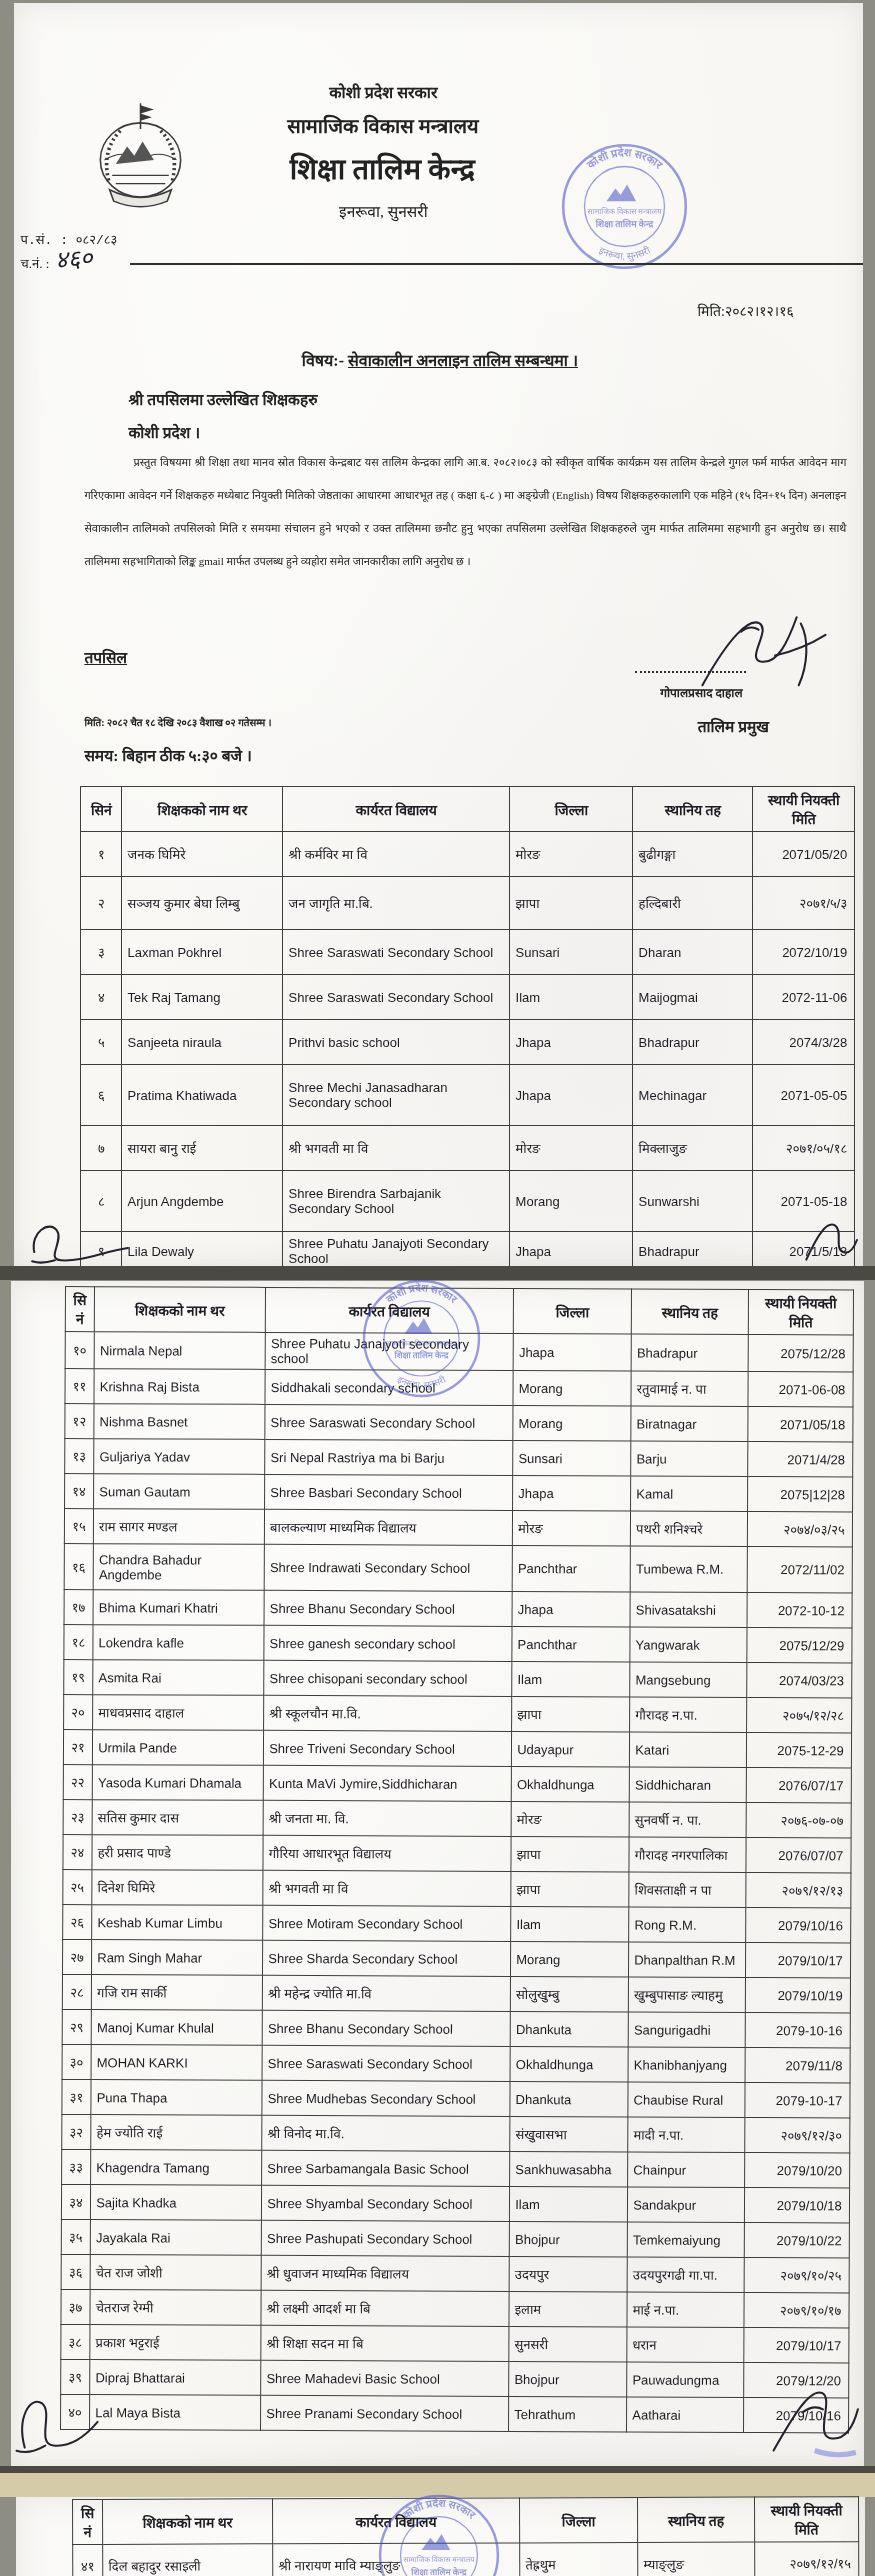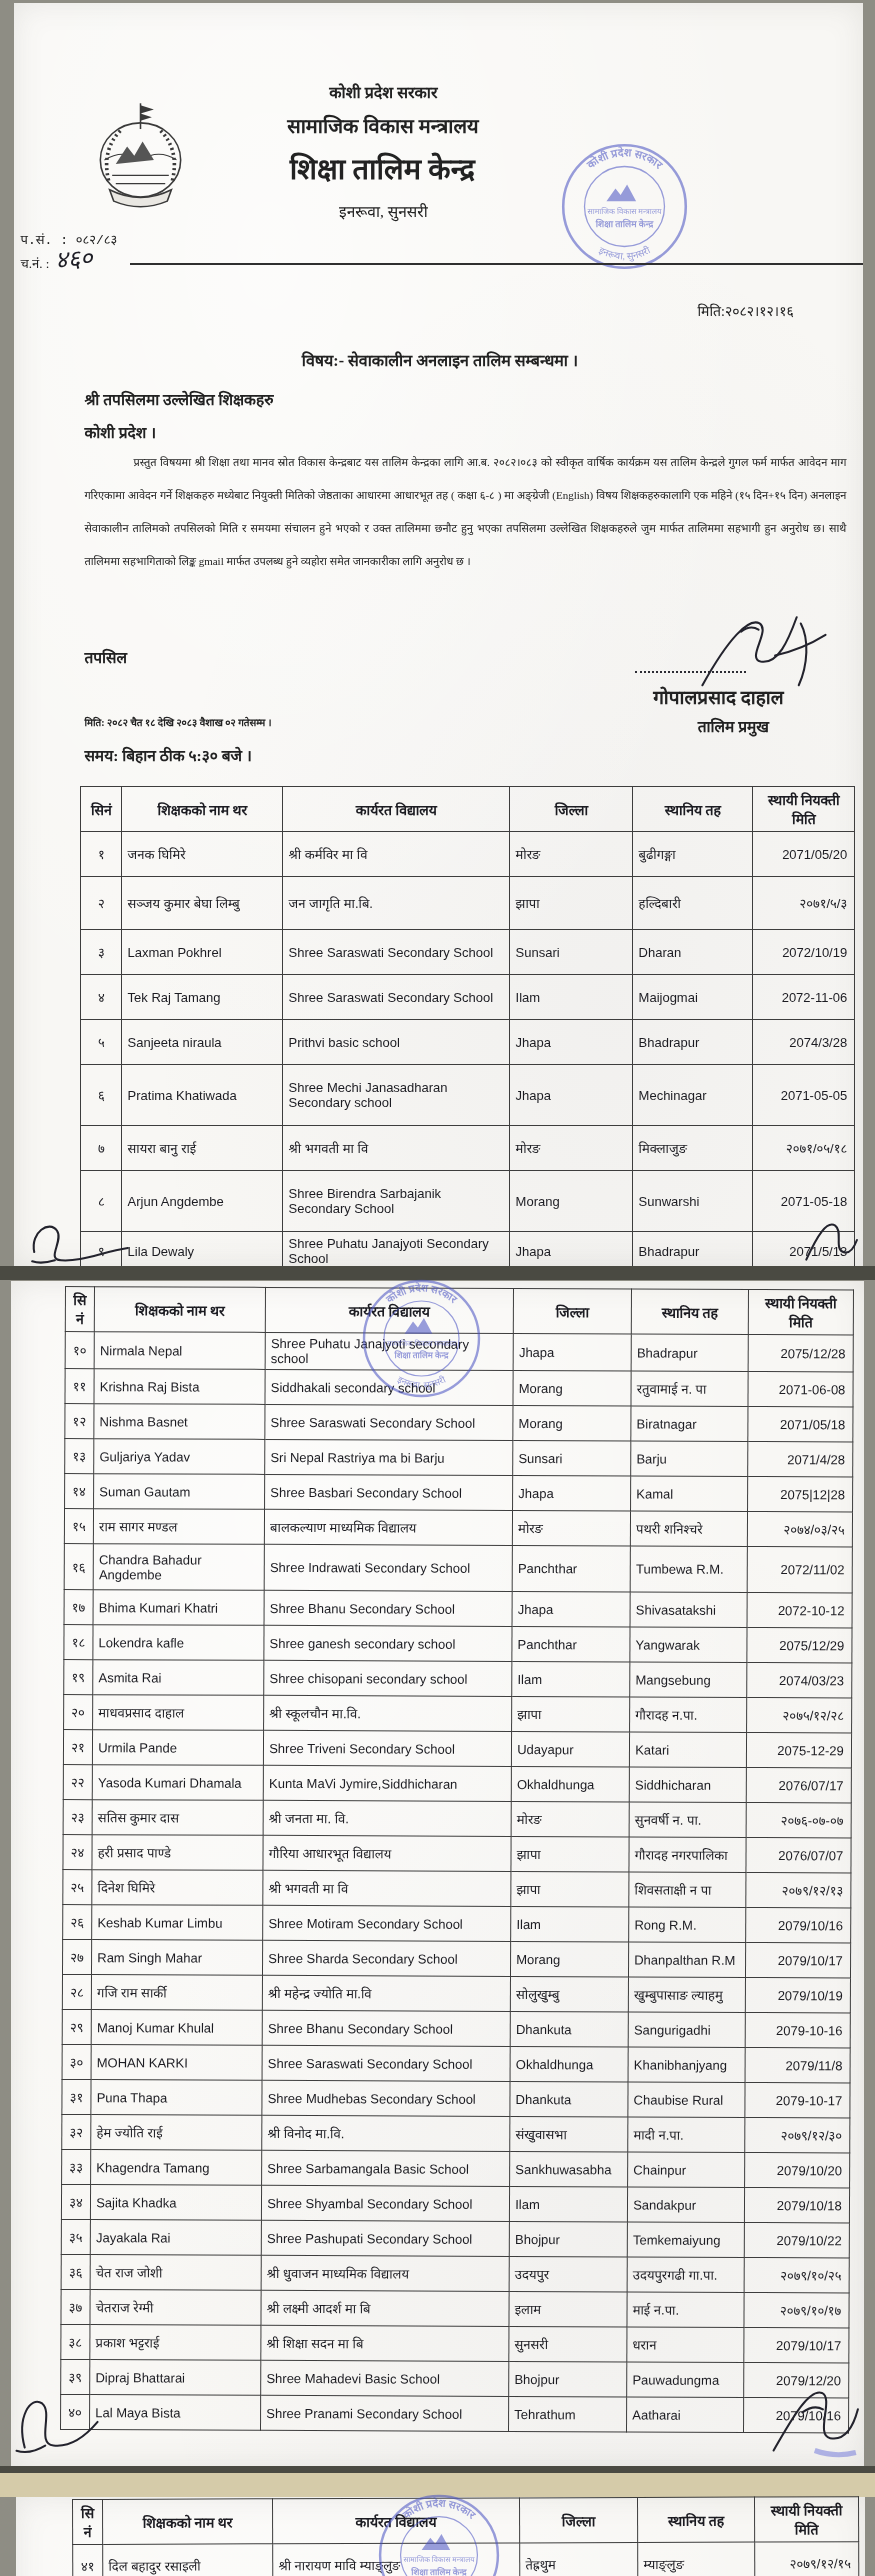--- a/index.html
+++ b/index.html
@@ -6,34 +6,34 @@
   #canvas{position:relative;width:876px;height:3614px;background:#8e8d84;overflow:hidden;
           font-family:"Liberation Serif","DejaVu Serif",serif;color:#222;}
   .page{position:absolute;background:#f8f7f4;
         background-image:radial-gradient(ellipse at 30% 20%, rgba(255,255,255,.6), rgba(0,0,0,0) 60%),
                          radial-gradient(ellipse at 70% 80%, rgba(120,120,140,.05), rgba(0,0,0,0) 55%);
         box-shadow:inset 0 0 31px rgba(90,90,80,.12);}
   .abs{position:absolute;}
   .center{text-align:center;}
   .dev{font-family:"Liberation Serif","DejaVu Serif",serif;}
   .b{font-weight:bold;}
-  .u{}
+  .u{text-decoration:underline;}
 
   
   .lh-govt{left:222px;top:78px;width:294px;font-size:16px;font-weight:bold;}
   .lh-min{left:196px;top:109px;width:345px;font-size:20px;font-weight:bold;}
   .lh-off{left:185px;top:145px;width:366px;font-size:29px;font-weight:bold;}
   .lh-addr{left:222px;top:197px;width:294px;font-size:15.5px;}
   .refline{font-size:13px;}
   .hand{font-family:"Liberation Serif",serif;font-style:italic;font-size:24px;color:#1d1d25;transform:rotate(-4deg);}
   .rule{height:1.5px;background:#2f2f2f;}
 
   
   .dateline{font-size:14px;margin-left:36px;}
-  .addr{font-size:15.5px;font-weight:bold;}
+  .addr{font-size:15.5px;font-weight:bold;margin-left:44px;}
   .para{font-size:11px;line-height:33px;text-align:justify;text-indent:49px;}
   .small-lbl{font-size:15.5px;font-weight:bold;}
 
   
   table.sched{border-collapse:collapse;table-layout:fixed;}
   table.sched th,table.sched td{border:1px solid #3d3d3d;padding:3.1px 5.2px;vertical-align:middle;
       font-family:"Liberation Sans","DejaVu Sans",sans-serif;font-size:13px;color:#1c1c22;
       overflow:hidden;word-wrap:break-word;}
   table.sched th{font-family:"Liberation Serif","DejaVu Serif",serif;font-size:14px;font-weight:bold;text-align:center;}
   table.sched td:first-child{text-align:center;font-family:"Liberation Serif",serif;}
@@ -125,21 +125,21 @@
     <div class="abs sig" style="left:665px;top:605px;">
       <svg width="155" height="85" viewBox="0 0 300 165">
         <g stroke="#23232d" stroke-width="4" fill="none" stroke-linecap="round">
           <path d="M45,150 C95,60 135,18 156,30 C178,44 130,98 158,104 C192,110 212,62 228,18"></path>
           <path d="M186,92 C222,84 252,72 284,52"></path>
           <path d="M120,46 q18,-14 34,-4"></path>
           <path d="M236,30 C252,60 250,110 232,150"></path>
         </g>
       </svg>
     </div>
-    <div class="abs dev center b" style="left:606px;top:681px;width:196px;font-size:19px;">गोपालप्रसाद दाहाल</div>
+    <div class="abs dev center b" style="left:589px;top:681px;width:196px;font-size:12px;">गोपालप्रसाद दाहाल</div>
     <div class="abs dev center b" style="left:621px;top:712px;width:196px;font-size:15.5px;">तालिम प्रमुख</div>
 
     <div class="abs dev" style="left:70px;top:712px;font-size:10px;font-weight:bold;">मिति: २०८२ चैत १८ देखि २०८३ वैशाख ०२ गतेसम्म ।</div>
     <div class="abs dev" style="left:70px;top:741px;font-size:15.5px;font-weight:bold;">समय: बिहान ठीक ५:३० बजे ।</div>
 
     <table class="sched t1 abs" style="left:66px;top:783px;width:773px;">
       <colgroup>
           <col style="width:41px">
           <col style="width:161px">
           <col style="width:227px">

